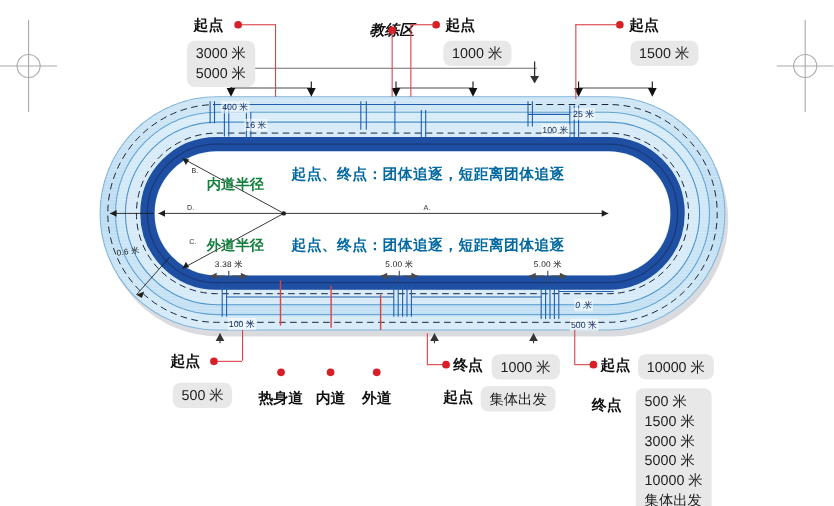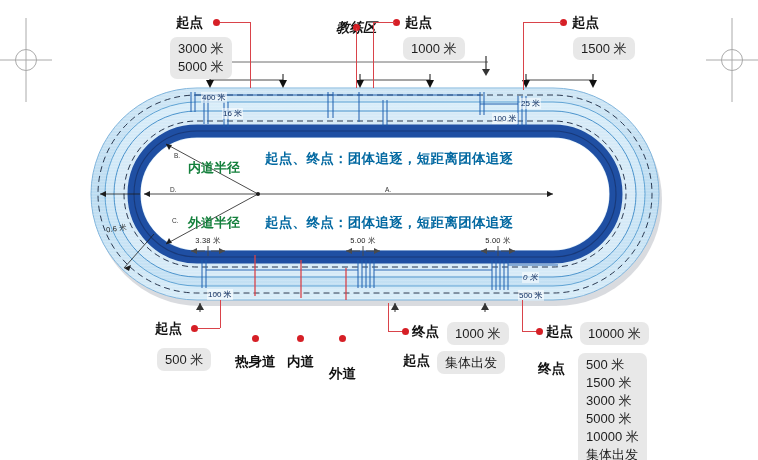--- a/index.html
+++ b/index.html
@@ -363,21 +363,21 @@
     <div>500 米</div>
   </div>
 
   <div class="abs dot" style="left:252px;top:335px;"></div>
   <div class="abs anno-text" style="left:235px;top:353px;">热身道</div>
 
   <div class="abs dot" style="left:297px;top:335px;"></div>
   <div class="abs anno-text" style="left:287px;top:353px;">内道</div>
 
   <div class="abs dot" style="left:339px;top:335px;"></div>
-  <div class="abs anno-text" style="left:329px;top:353px;margin-top:12px;">外道</div>
+  <div class="abs anno-text" style="left:329px;top:353px;">外道</div>
 
   <div class="abs redline vline" style="left:388px;top:303px;height:28px;"></div>
   <div class="abs redline hline" style="left:388px;top:331px;width:16px;"></div>
   <div class="abs dot" style="left:402px;top:328px;"></div>
   <div class="abs anno-text" style="left:412px;top:323px;">终点</div>
   <div class="abs chip" style="left:447px;top:322px;">
     <div>1000 米</div>
   </div>
   <div class="abs anno-text" style="left:403px;top:352px;">起点</div>
   <div class="abs chip" style="left:437px;top:351px;">

